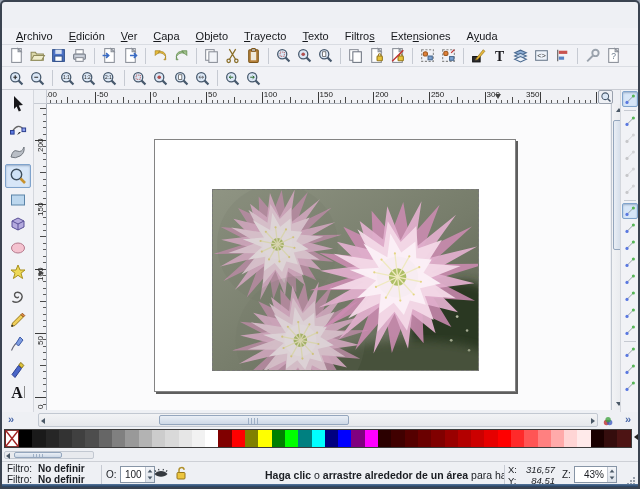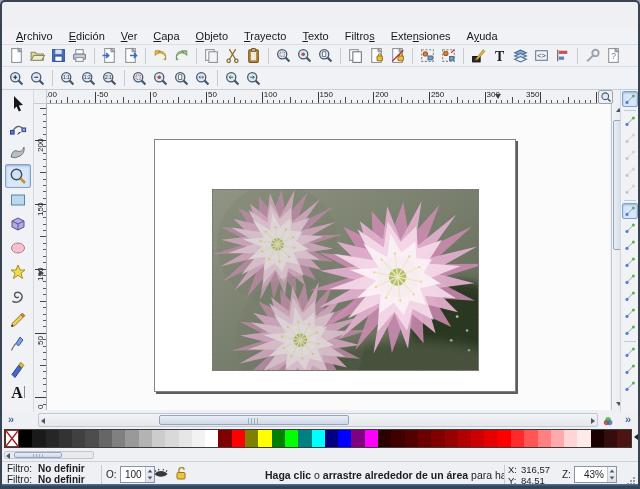--- a/index.html
+++ b/index.html
@@ -118,21 +118,21 @@
   .eye-btn{position:absolute;left:151px;top:3px;width:18px;height:18px;}
   .lock-btn{position:absolute;left:171px;top:3px;width:18px;height:18px;}
   .eye-btn svg,.lock-btn svg{width:16px;height:16px;}
   .layer-combo{position:absolute;left:191px;top:3px;width:66px;height:19px;border:1px solid #8795a6;background:#fff;display:flex;align-items:center;}
   .layer-indent{width:5px;height:2px;background:#555;margin:0 3px 0 4px;}
   .layer-name{font-size:10px;font-weight:bold;flex:1;}
   .combo-arrow{width:15px;height:100%;border-left:1px solid #8795a6;background:linear-gradient(#eef2f8,#cfd9e6);display:flex;align-items:center;justify-content:center;}
   .status-msg{position:absolute;left:263px;top:7px;width:240px;font-size:10.5px;white-space:nowrap;overflow:hidden;}
   .status-msg b{font-weight:bold;}
   .coords{position:absolute;left:506px;top:2px;display:grid;grid-template-columns:10px 34px;column-gap:3px;font-size:9.5px;}
-  .coords .num{text-align:left;}
+  .coords .num{text-align:right;font-style:italic;}
   .zoom-block{position:absolute;left:560px;top:4px;display:flex;align-items:center;}
   .grip{position:absolute;right:2px;bottom:2px;width:10px;height:10px;
     background:
      radial-gradient(circle at 8px 2px,#98a0ab 1px,transparent 1.4px),
      radial-gradient(circle at 5px 5px,#98a0ab 1px,transparent 1.4px),
      radial-gradient(circle at 8px 5px,#98a0ab 1px,transparent 1.4px),
      radial-gradient(circle at 2px 8px,#98a0ab 1px,transparent 1.4px),
      radial-gradient(circle at 5px 8px,#98a0ab 1px,transparent 1.4px),
      radial-gradient(circle at 8px 8px,#98a0ab 1px,transparent 1.4px);}
   .bottom-frame{position:absolute;left:0;bottom:0;right:0;height:3px;background:linear-gradient(#55779f,#233c5a);}

